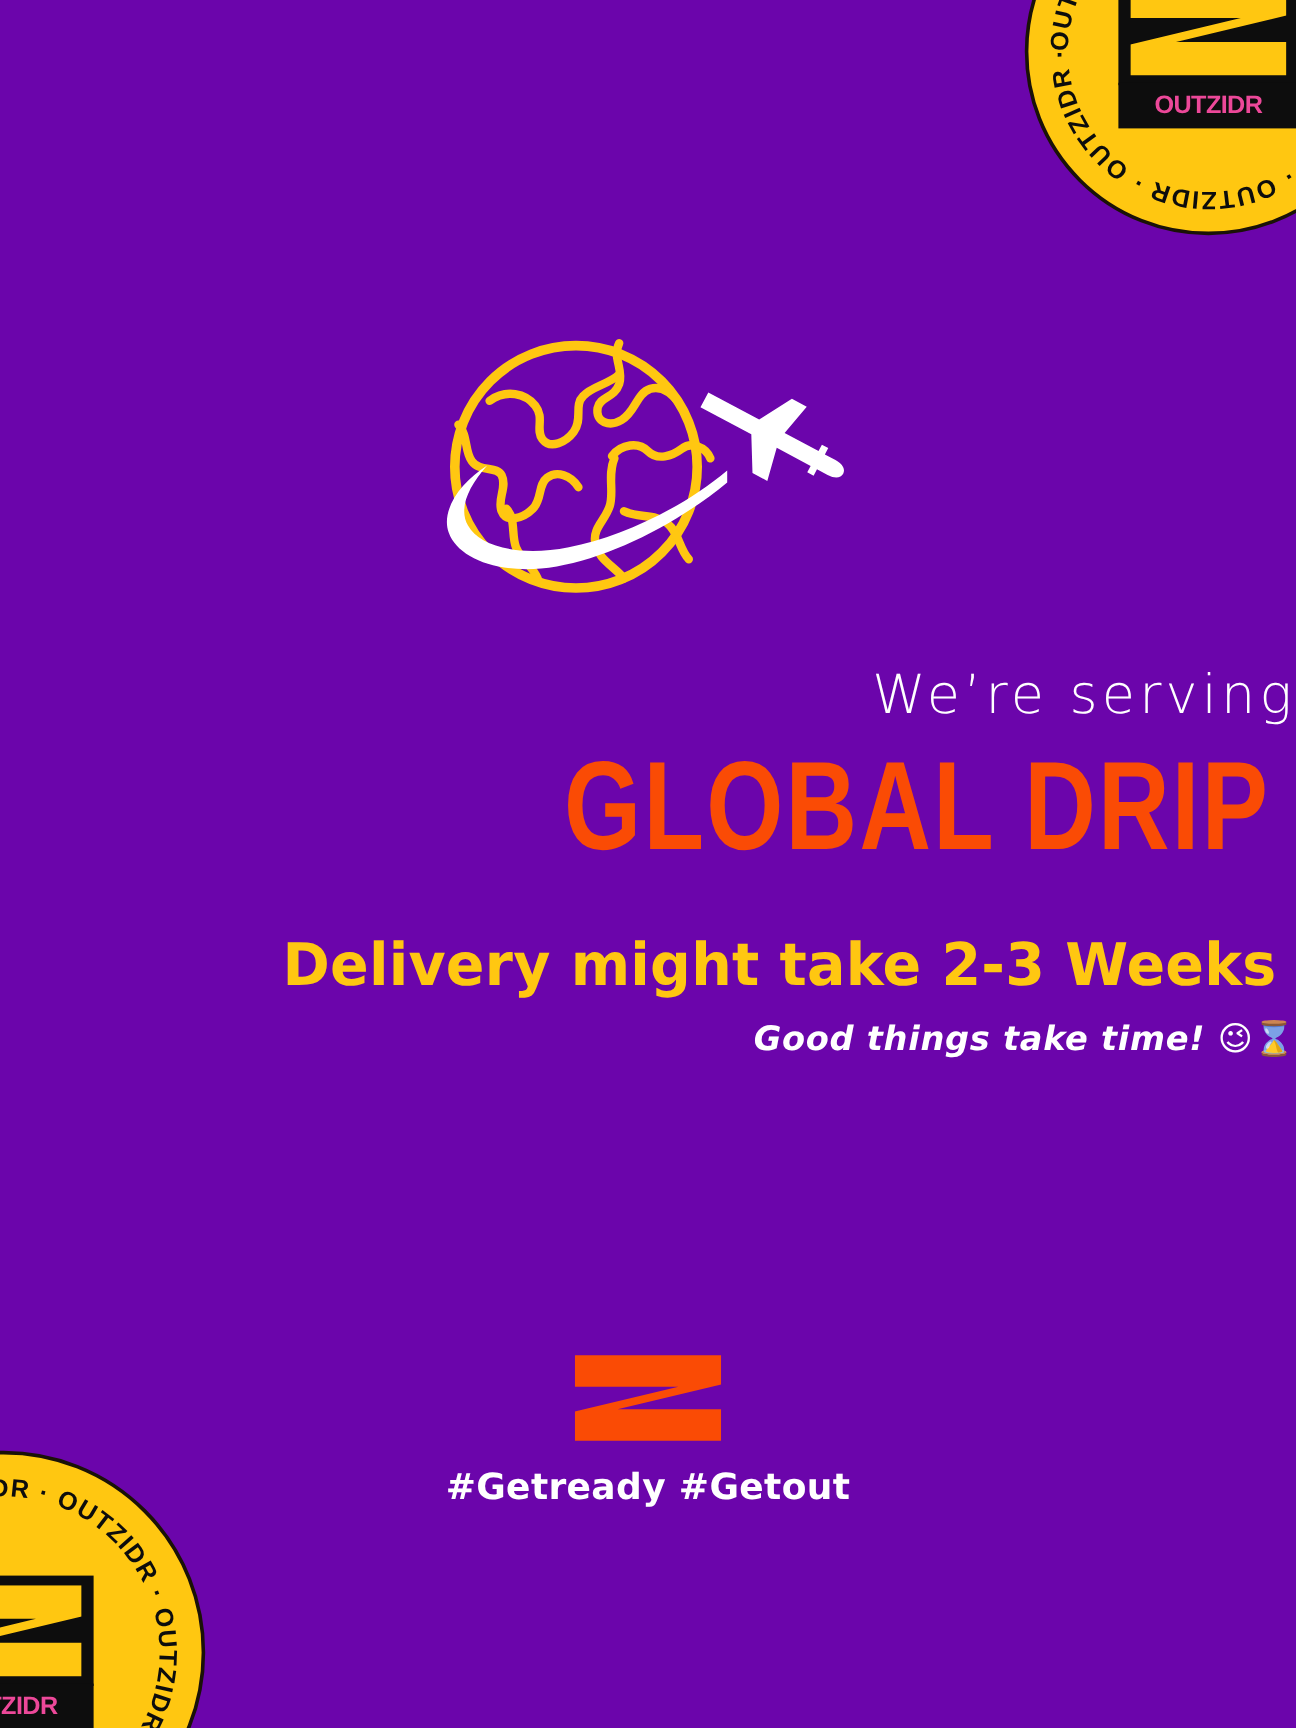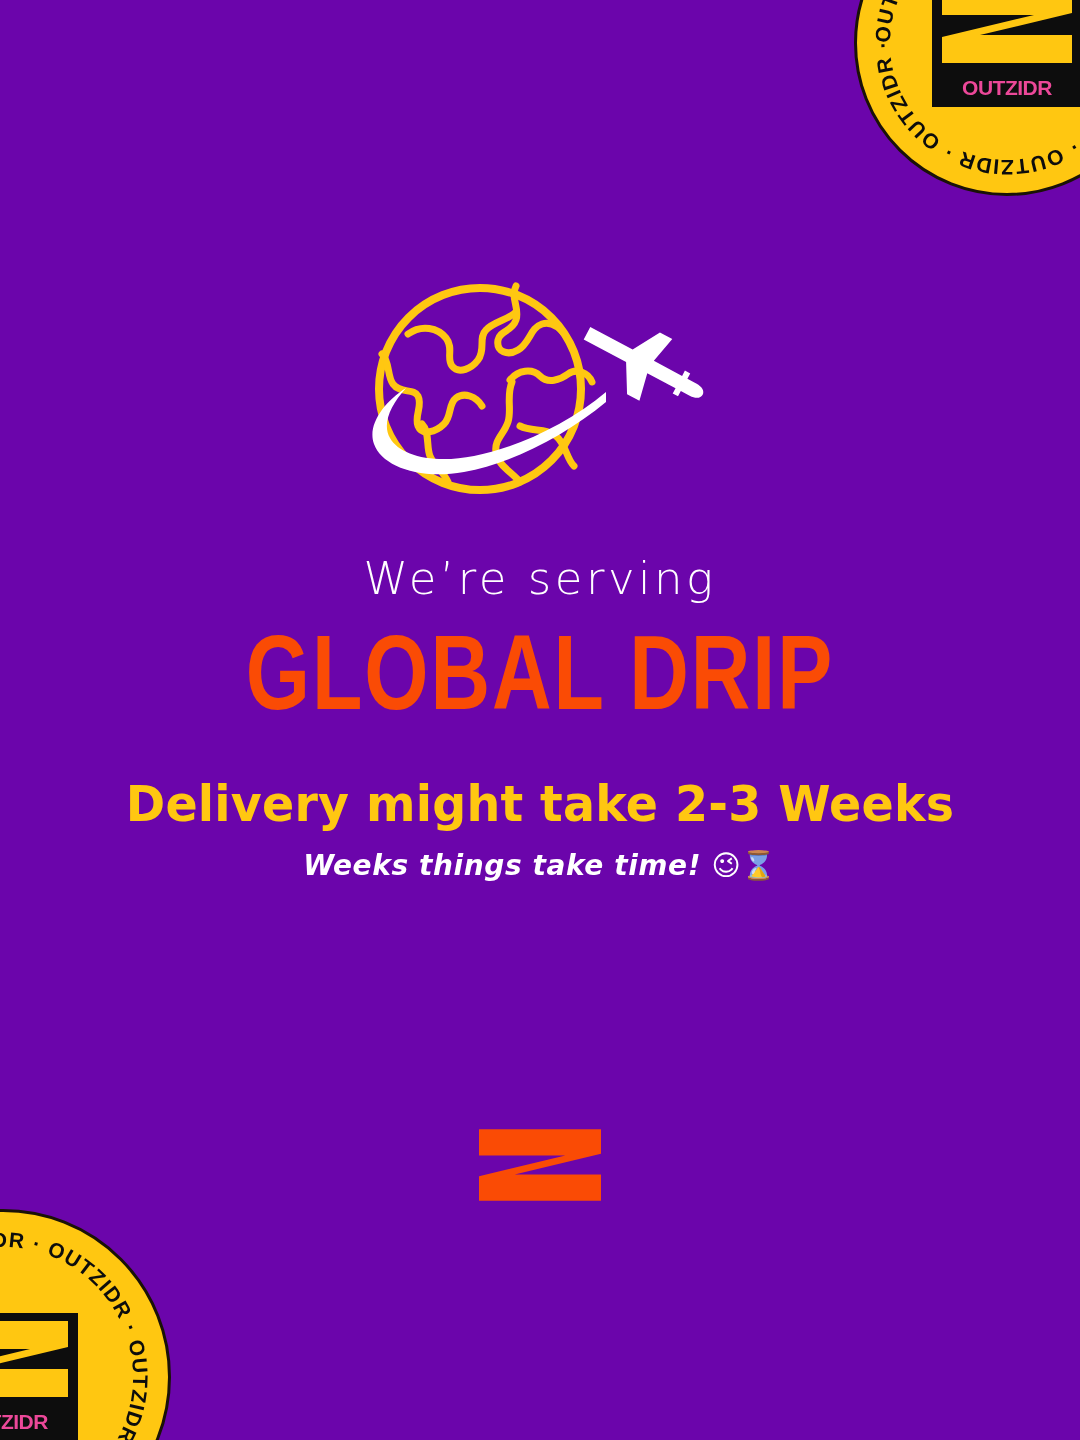--- a/index.html
+++ b/index.html
@@ -93,21 +93,21 @@
     display: flex;
     justify-content: center;
   }
 
   
   .copy {
     position: absolute;
     left: 0;
     right: 0;
     top: 552px;
-    text-align: center;
+    text-align: right;
   }
   .line-serving {
     color: #ffffff;
     font-size: 45px;
     letter-spacing: 3.5px;
     font-weight: 300;
     line-height: 1.18;
     font-family: "DejaVu Sans", sans-serif;
   }
   .line-headline {
@@ -260,24 +260,25 @@
                  L 86,44 L 92,72 L 78,72 L 62,44 Z" fill="#FFFFFF"></path>
       </g>
     </svg>
   </div>
 
   <div class="copy">
     <div class="line-serving">We’re serving</div>
     <div class="line-headline">GLOBAL DRIP</div>
     <div class="line-delivery">Delivery might take 2-3 Weeks</div>
     <div class="line-goodthings">
-      <span>Weeks things take time!</span>
+      <span>Good things take time!</span>
       <span class="emoji">😉⌛</span>
     </div>
   </div>
 
   <div class="footer">
     <svg class="footer-z" width="122" height="90" viewBox="0 0 130 76">
       <polygon points="0,0 130,0 130,26 38,48 130,48 130,76 0,76 0,50 92,28 0,28" fill="#FA4B05"></polygon>
     </svg>
+    <div class="footer-tag">#Getready #Getout</div>
   </div>
 
 </div>
 
 </body></html>

